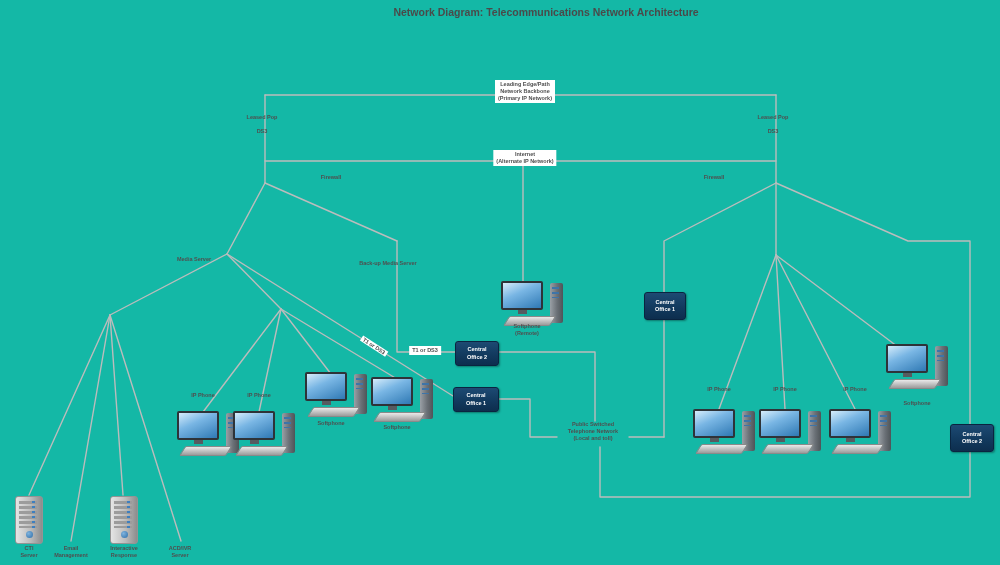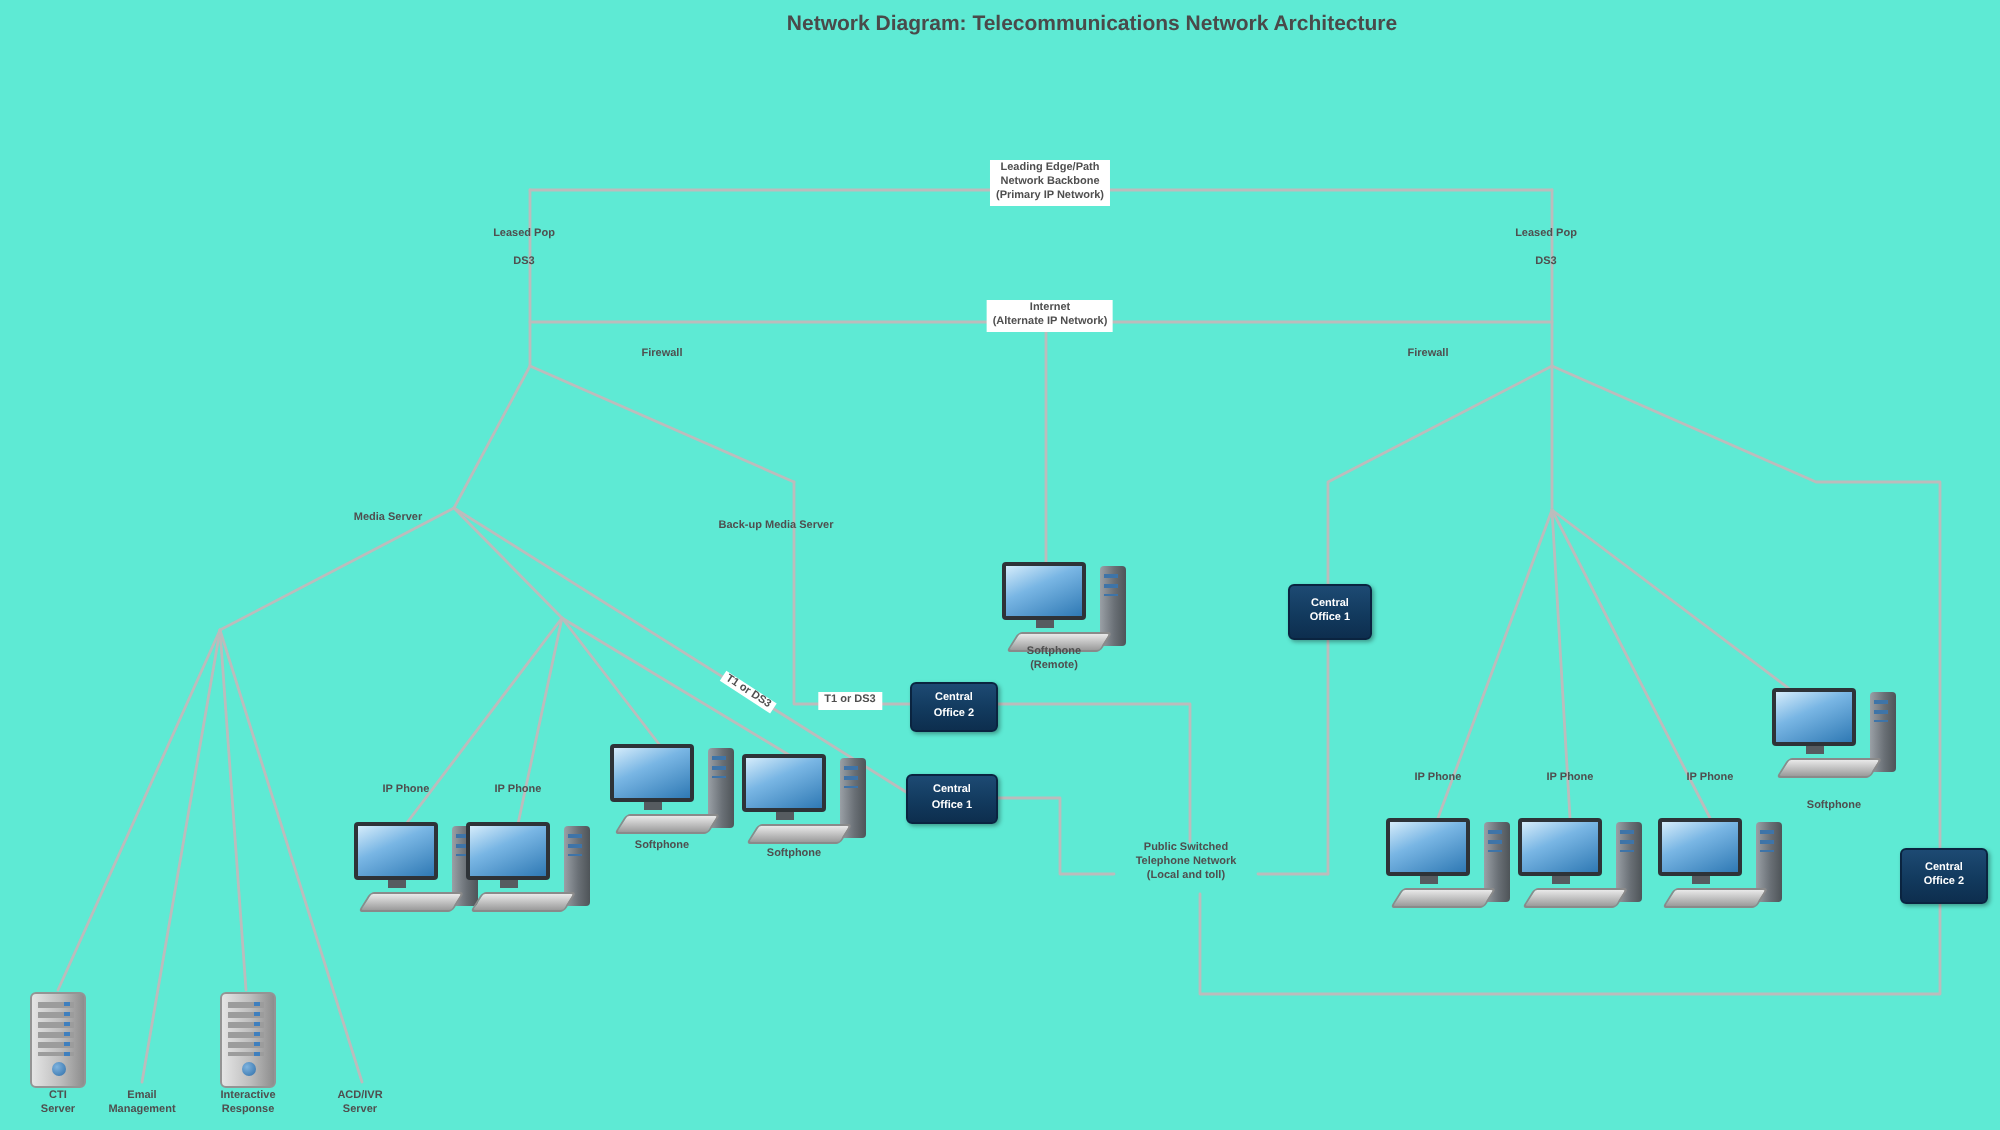--- a/index.html
+++ b/index.html
@@ -1,16 +1,16 @@
 <!DOCTYPE html>
 <html><head>
 <meta charset="utf-8">
 <style>
   html,body{margin:0;padding:0;background:#fff;}
-  #canvas{position:relative;width:1000px;height:565px;background:#5eead4;overflow:hidden;
+  #canvas{position:relative;width:1000px;height:565px;background:#14b8a6;overflow:hidden;
           font-family:"Liberation Sans","DejaVu Sans",sans-serif;}
   svg.wires{position:absolute;left:0;top:0;width:1000px;height:565px;}
   svg.wires path{fill:none;stroke:#bcbcbc;stroke-width:1.4;stroke-linejoin:round;stroke-linecap:round;}
 
   .title{position:absolute;left:92px;right:0;top:6px;text-align:center;
          font-size:10.5px;font-weight:bold;color:#4a4a4a;}
 
   .lbl{position:absolute;transform:translateX(-50%);font-size:5.5px;font-weight:bold;
        color:#4f4f4f;text-align:center;white-space:pre-line;line-height:1.3;}
   .lbl.bg{background:#ffffff;padding:1px 3px;}

